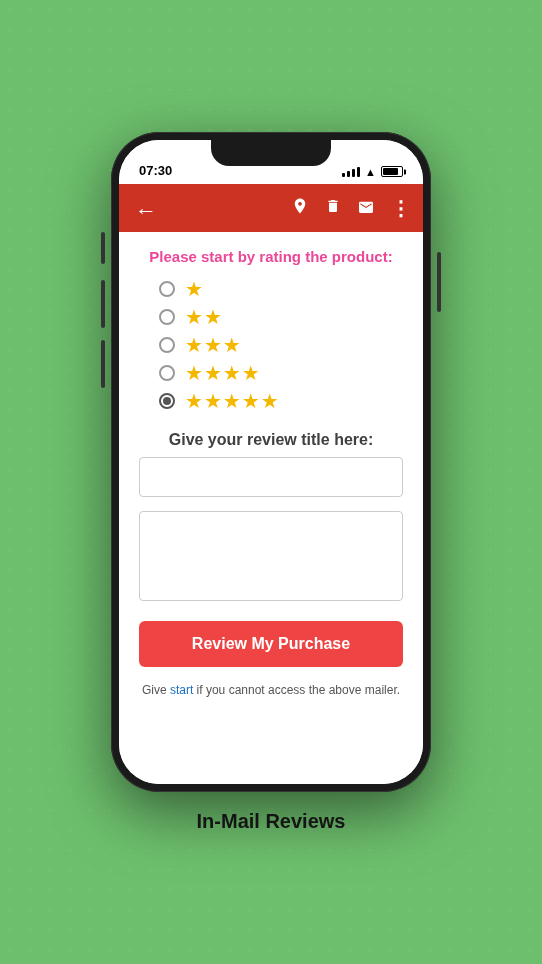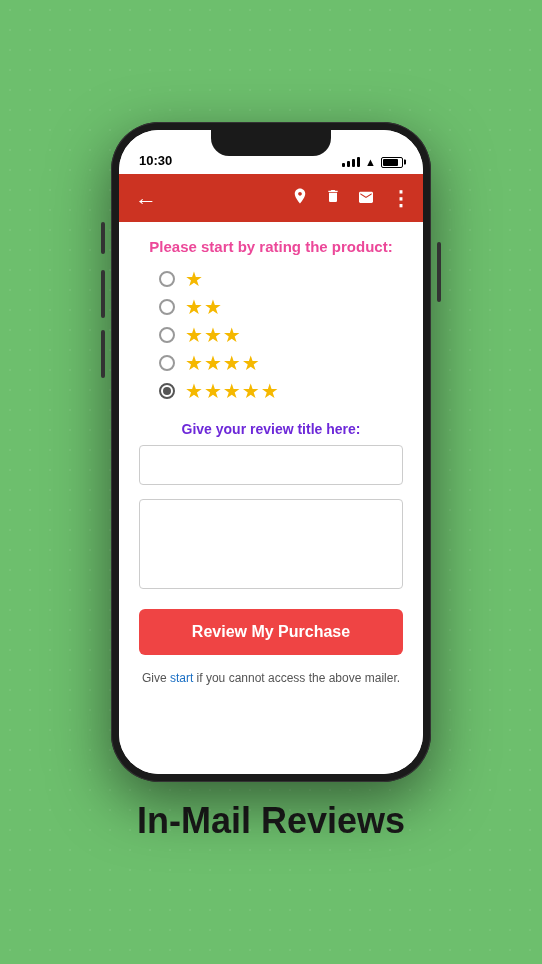--- a/index.html
+++ b/index.html
@@ -211,23 +211,23 @@
     }
 
     .stars {
       font-size: 20px;
       line-height: 1;
       color: #f5b800;
       letter-spacing: 1px;
     }
 
     .field-label {
-      font-size: 14px;
+      font-size: 16px;
       font-weight: 700;
-      color: #6d28d9;
+      color: #404040;
       text-align: center;
       margin-bottom: 8px;
     }
 
     .text-input {
       width: 100%;
       border: 1px solid #ccc;
       border-radius: 4px;
       padding: 8px 10px;
       font-size: 14px;
@@ -268,21 +268,21 @@
       line-height: 1.5;
     }
 
     .footer-text a {
       color: #1a6fc4;
       text-decoration: none;
     }
 
     
     .app-label {
-      font-size: 36px;
+      font-size: 20px;
       font-weight: 800;
       color: #1a1a1a;
       margin-top: 18px;
       text-align: right;
     }
 
     
     .phone-side-btn-right {
       position: absolute;
       right: -10px;
@@ -327,21 +327,21 @@
 <div class="phone-wrapper">
   <div class="phone">
     <div class="phone-side-btn-right"></div>
     <div class="phone-side-btn-left-top"></div>
     <div class="phone-side-btn-left-mid"></div>
     <div class="phone-side-btn-left-bot"></div>
     <div class="phone-inner">
 
       <div class="status-bar">
         <div class="notch"></div>
-        <span class="status-time">10:30</span>
+        <span class="status-time">07:30</span>
         <div class="status-icons">
           <div class="signal-bars">
             <div class="signal-bar" style="height:4px"></div>
             <div class="signal-bar" style="height:6px"></div>
             <div class="signal-bar" style="height:8px"></div>
             <div class="signal-bar" style="height:10px"></div>
           </div>
           <span class="wifi-icon">▲</span>
           <div class="battery-icon">
             <div class="battery-fill"></div>

